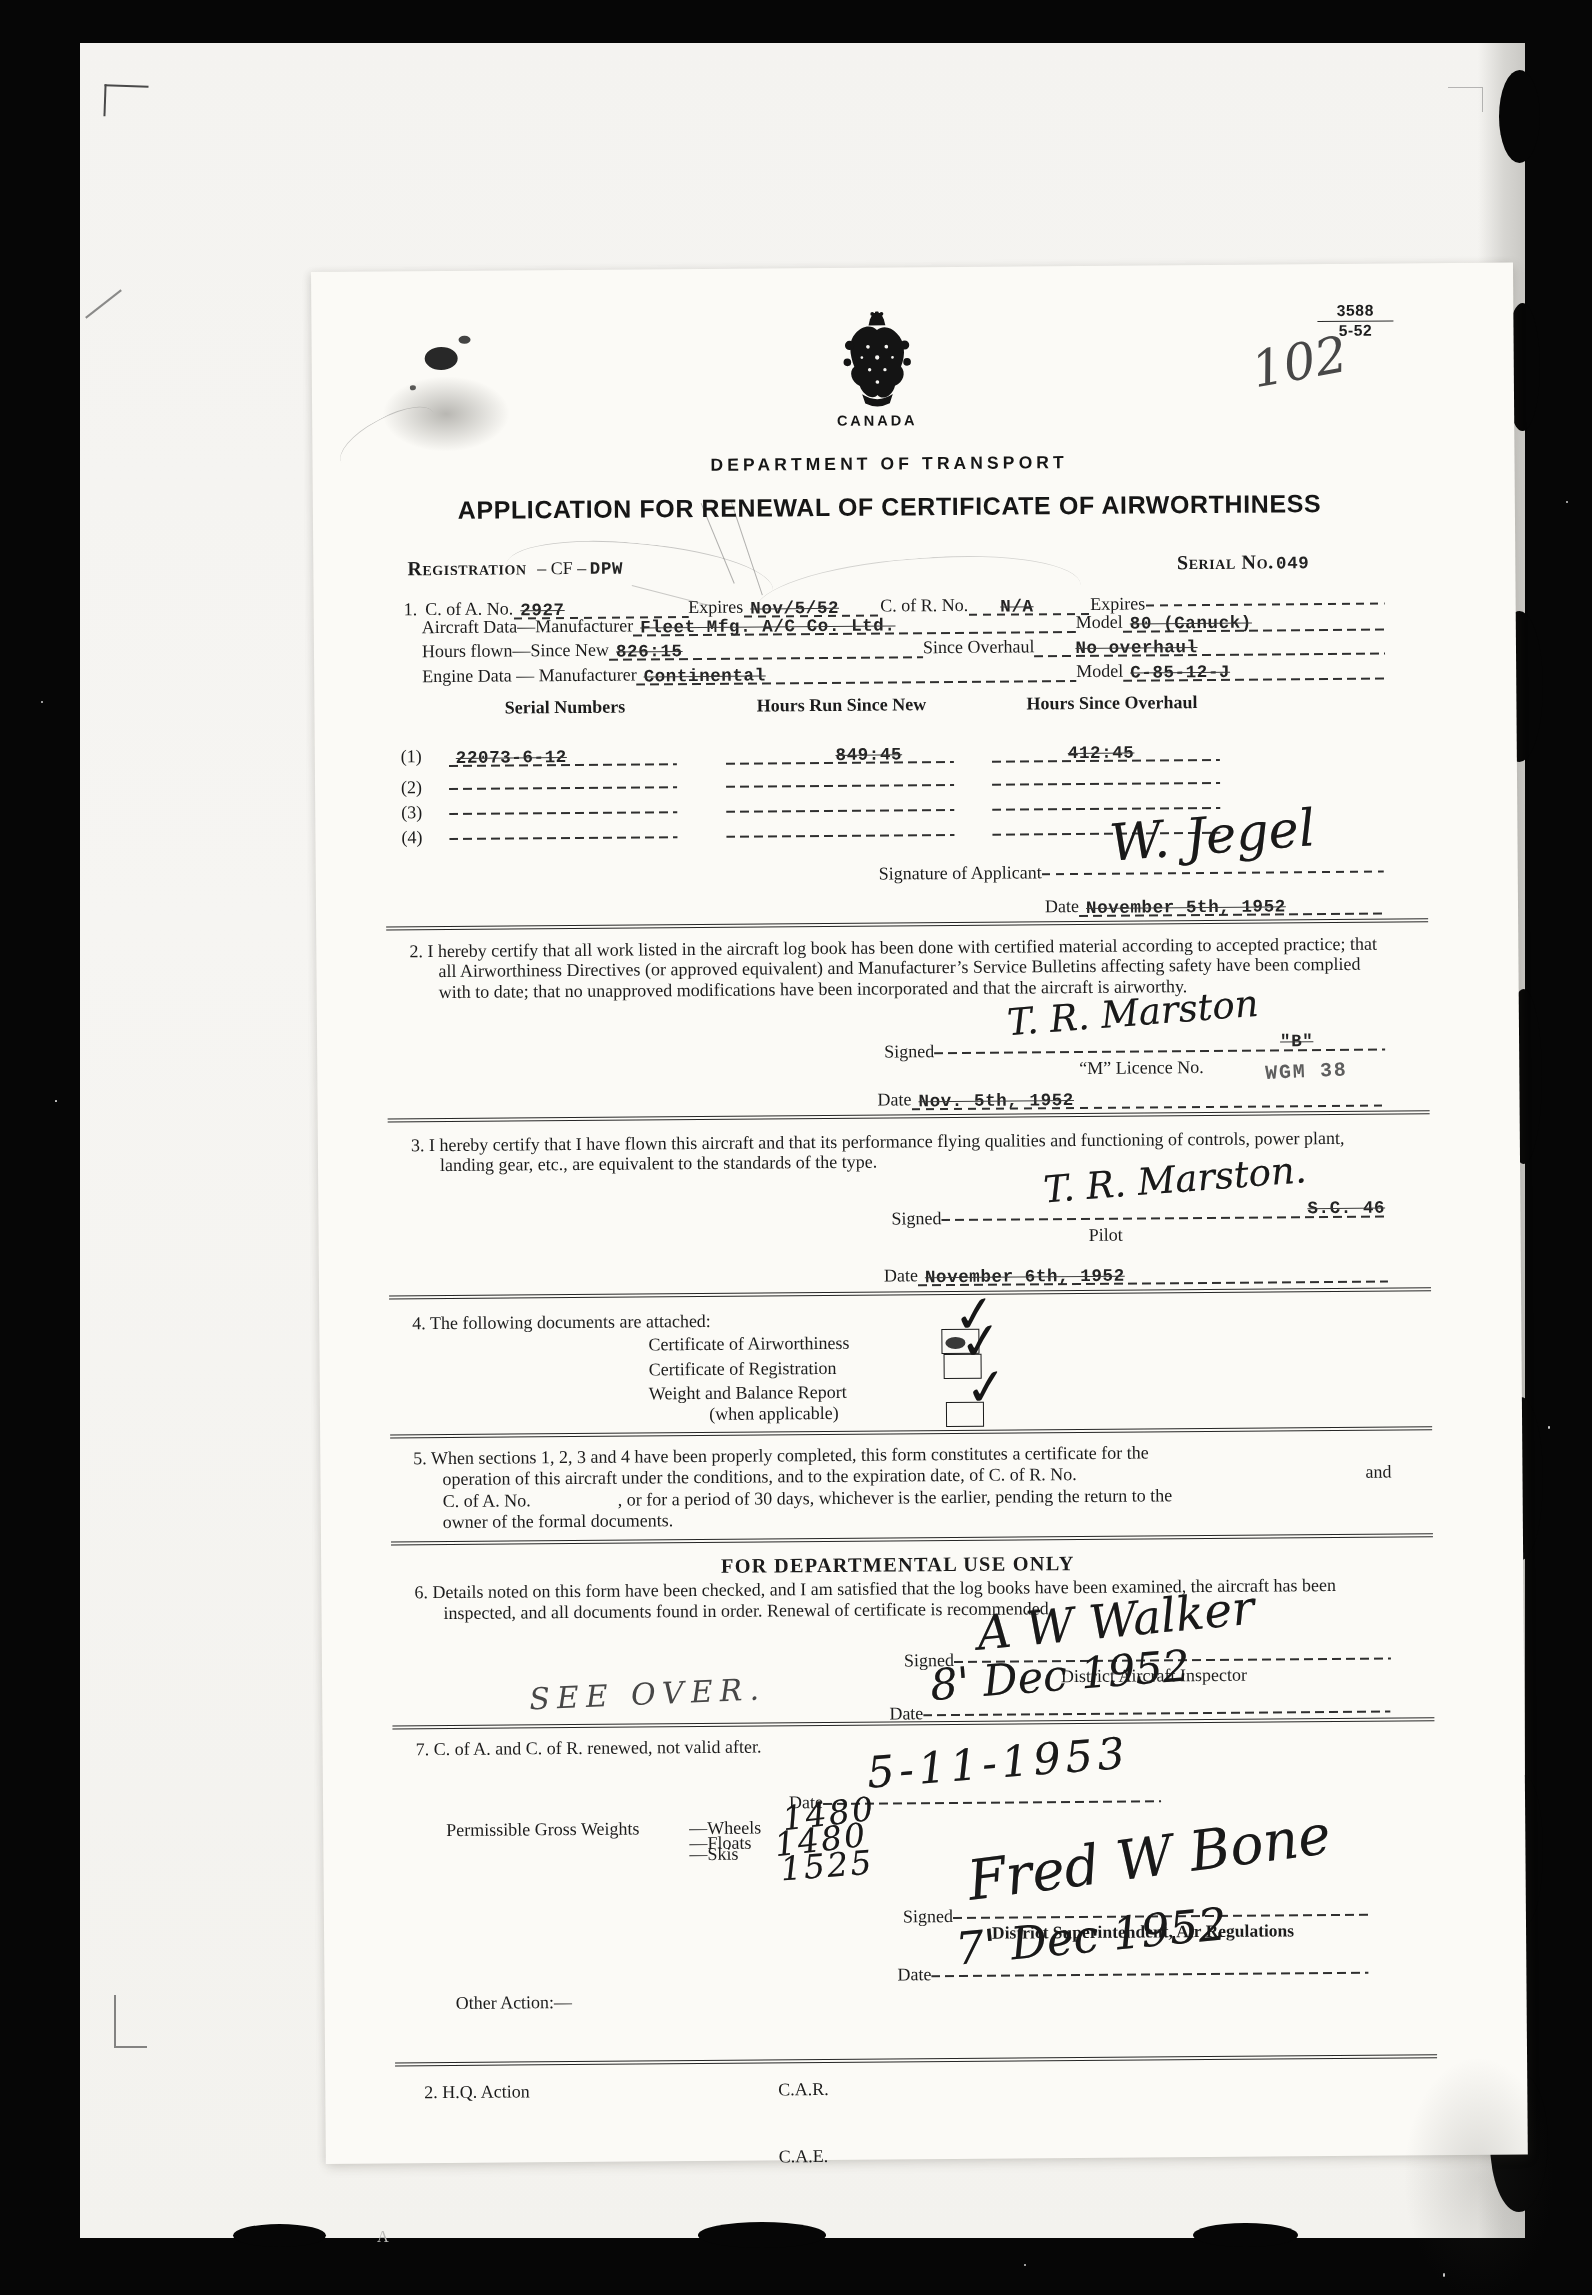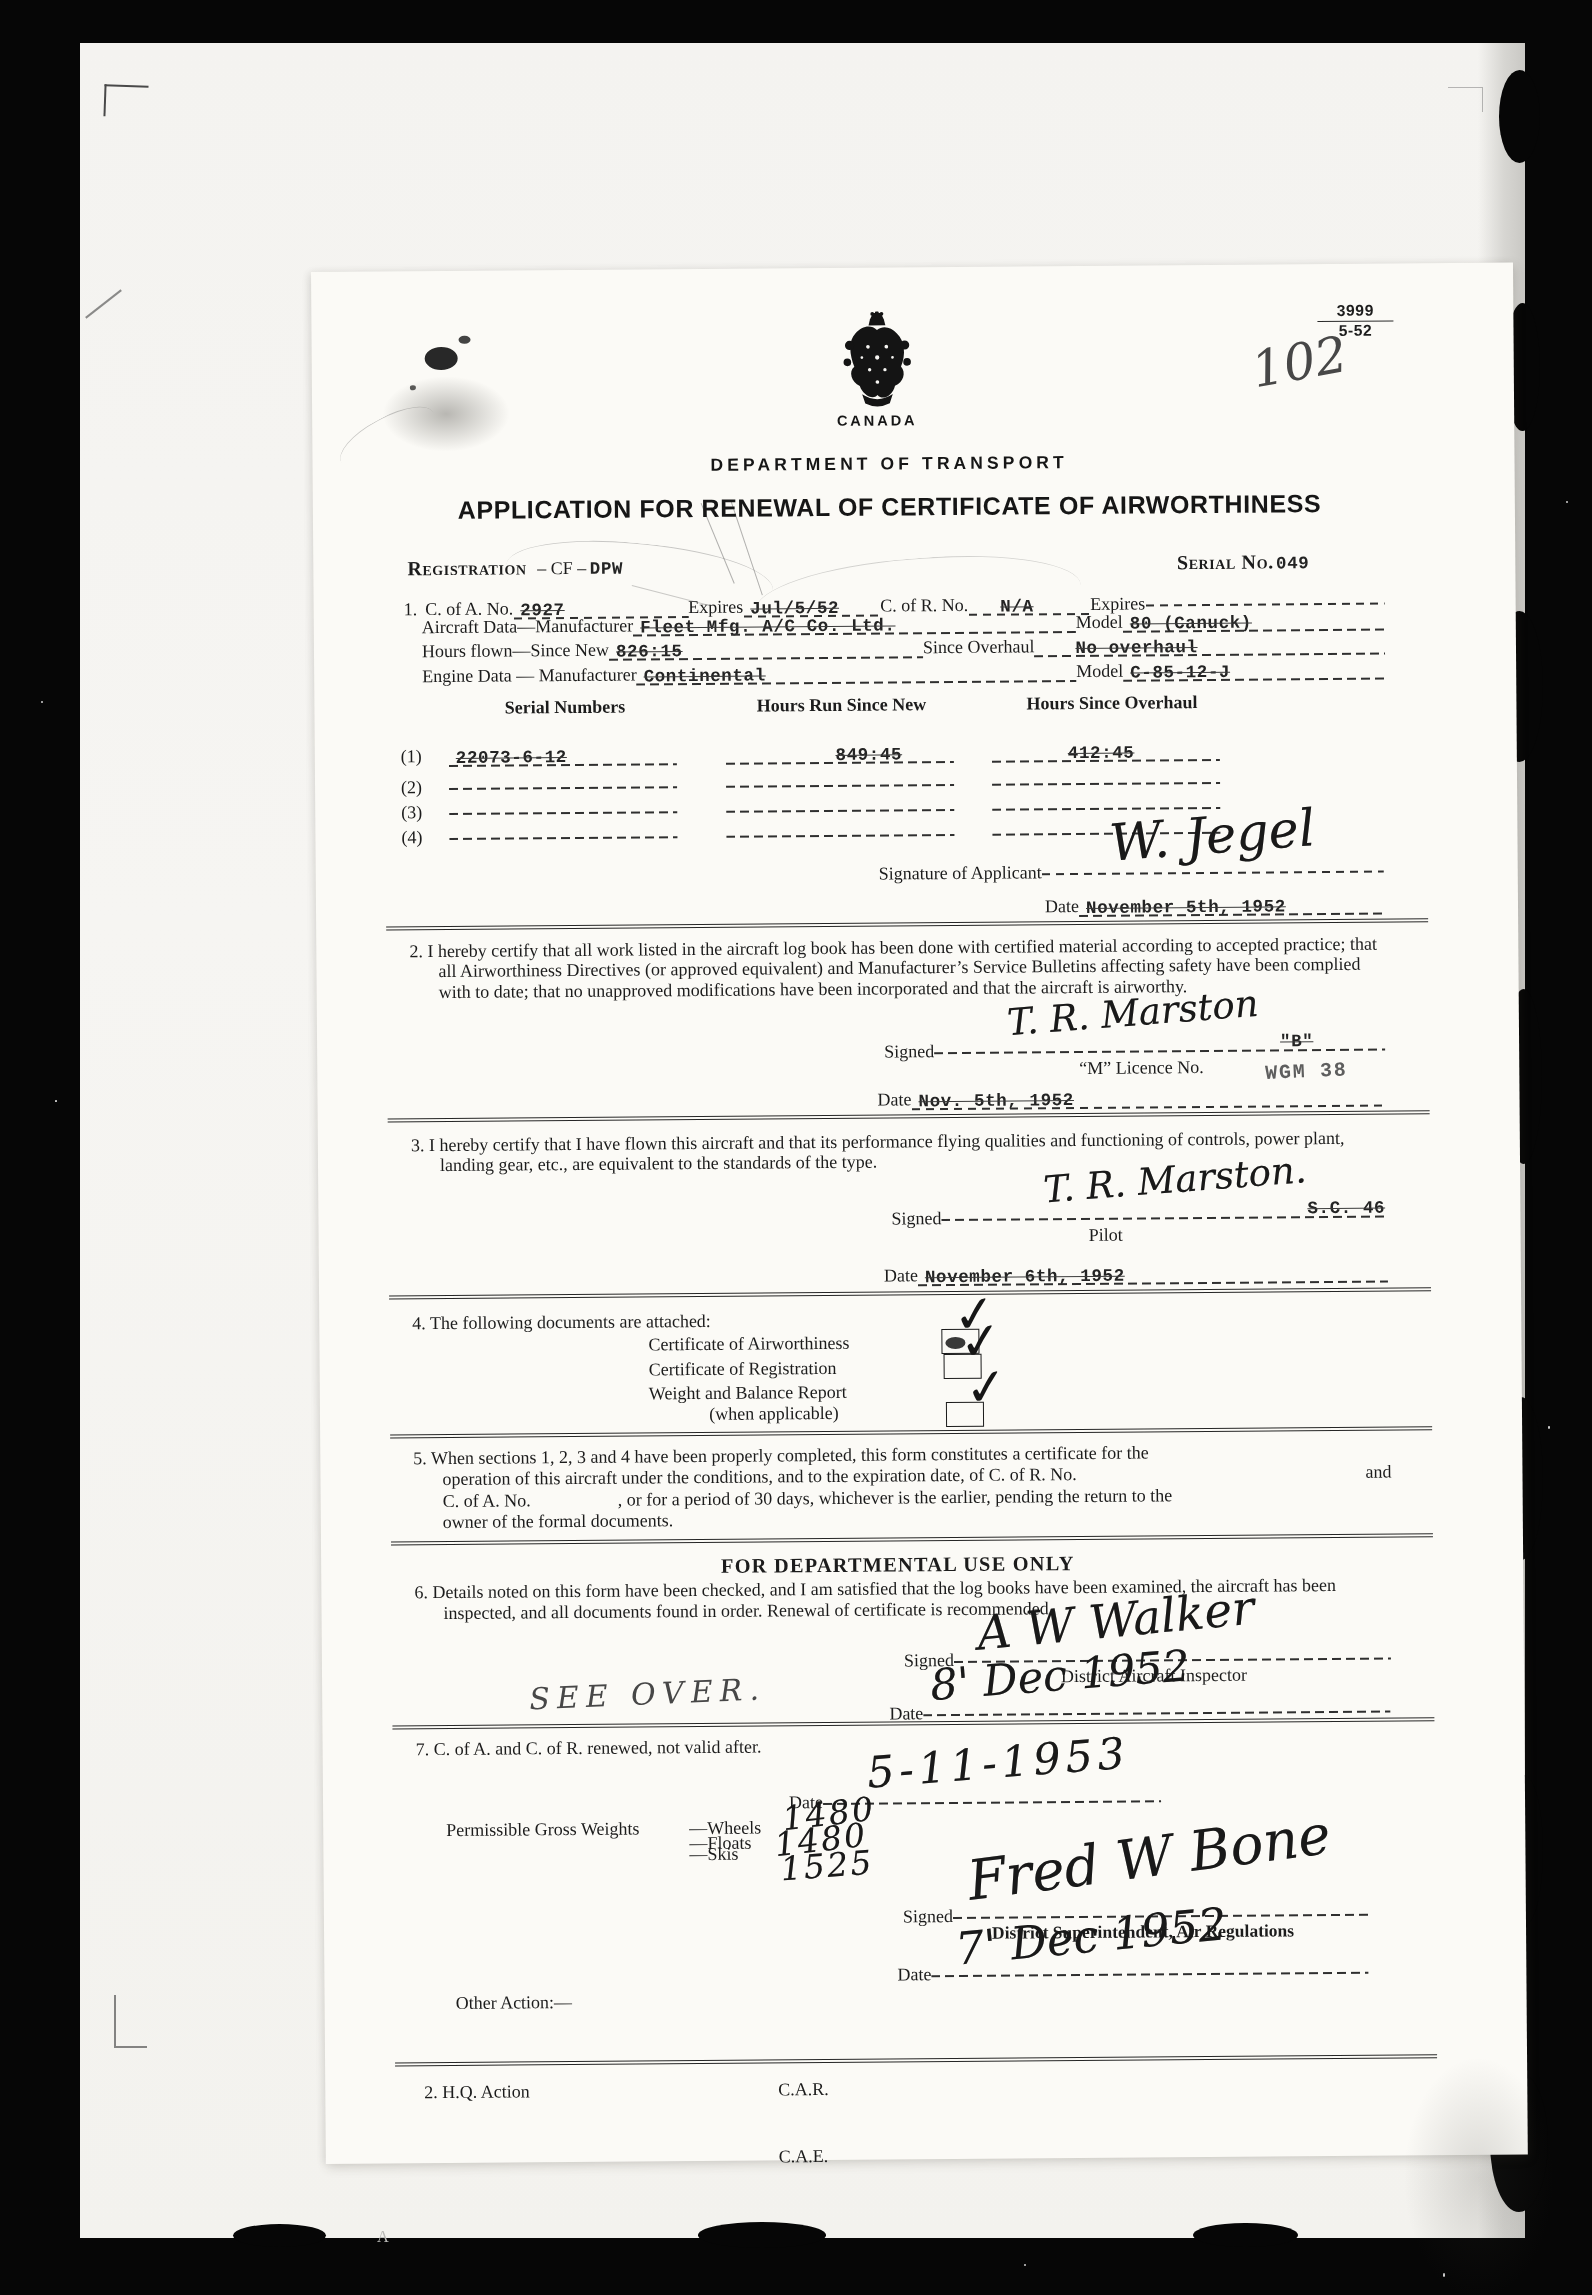--- a/index.html
+++ b/index.html
@@ -121,21 +121,21 @@
   <div class="smear" style="left:70px;top:105px;width:128px;height:76px;"></div>
   <div class="arc" style="left:23px;top:146px;width:105px;height:41px;transform:rotate(-28deg);"></div>
 
   <div class="arc" style="left:192px;top:274px;width:268px;height:70px;transform:rotate(6deg);"></div>
   <div class="arc" style="left:442px;top:291px;width:326px;height:81px;transform:rotate(-4deg);opacity:.28;"></div>
   <div class="pline" style="left:361px;top:274px;width:87px;transform:rotate(68deg);"></div>
   <div class="pline" style="left:384px;top:279px;width:99px;transform:rotate(72deg);"></div>
   <div class="pline" style="left:317px;top:326px;width:81px;transform:rotate(15deg);opacity:.3;"></div>
 
   <div class="abs formno" style="left:1006px;top:38px;width:76px;">
-    <div class="fn1">3999</div>
+    <div class="fn1">3588</div>
     <div class="fn2">5-52</div>
   </div>
   <div class="abs hand pencil" style="left:940px;top:69px;font-size:50px;transform:rotate(-10deg);">102</div>
 
   <div class="abs" style="left:495px;top:44px;width:140px;text-align:center;">
     <svg width="77" height="98" viewBox="0 0 100 128">
       <g fill="#141414">
         <path d="M41 10 l4 -8 h10 l4 8 2 8 h-22 z"></path>
         <circle cx="44" cy="3" r="2.5"></circle>
           <circle cx="50" cy="1.5" r="2.5"></circle>
@@ -172,21 +172,21 @@
     <span class="lbl sc bold" style="margin-right:2.3px;">Serial No.</span>
     <span class="typed nostrike">049</span>
     <span style="width:87px;"></span>
   </div>
 
   <div class="abs row" style="left:90px;top:321px;width:981px;">
     <span class="lbl">1.</span>
     <span class="lbl" style="margin-left:8.1px;">C. of A. No.</span>
     <span class="fld" style="width:175px;"><span class="typed">2927</span></span>
     <span class="lbl">Expires</span>
-    <span class="fld" style="width:137px;"><span class="typed">Jul/5/52</span></span>
+    <span class="fld" style="width:137px;"><span class="typed">Nov/5/52</span></span>
     <span class="lbl">C. of R. No.</span>
     <span class="fld" style="width:122px;"><span class="typed" style="padding-left:32px;">N/A</span></span>
     <span class="lbl">Expires</span>
     <span class="fld grow"></span>
   </div>
 
   <div class="abs row" style="left:108px;top:346px;width:963px;">
     <span class="lbl">Aircraft Data—Manufacturer</span>
     <span class="fld grow"><span class="typed">Fleet Mfg. A/C Co. Ltd.</span></span>
     <span class="lbl">Model</span>

